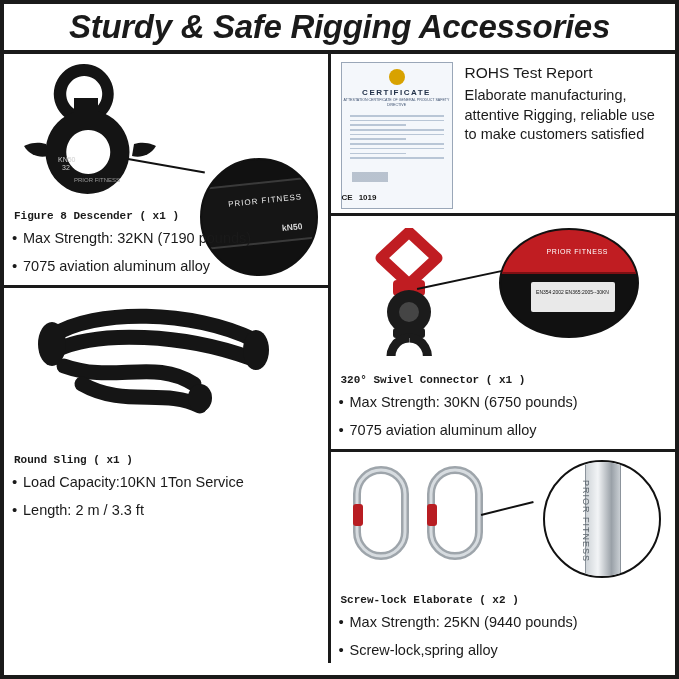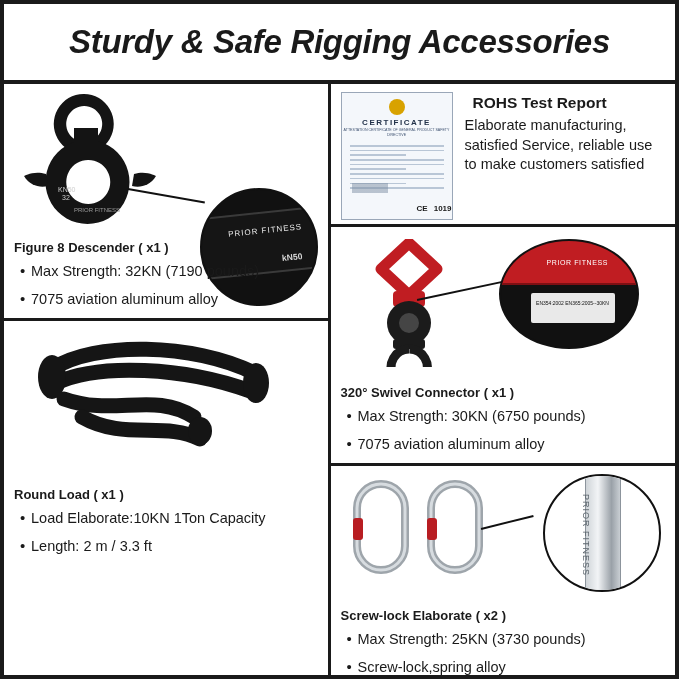--- a/index.html
+++ b/index.html
@@ -12,21 +12,21 @@
   }
   .page {
     position: relative;
     width: 679px; height: 679px;
     border: 4px solid #1a1a1a;
     background: #fff;
     overflow: hidden;
   }
   
   .header {
-    height: 80px;
+    height: 50px;
     border-bottom: 4px solid #1a1a1a;
     display: flex;
     align-items: center;
     justify-content: center;
     background: #fff;
   }
   .header h1 {
     margin: 0;
     font-size: 33px;
     font-weight: bold;
@@ -51,27 +51,28 @@
     flex-direction: column;
   }
   .cell {
     padding: 0;
     position: relative;
   }
   .divider-h { border-bottom: 3px solid #1a1a1a; }
 
   
   .title {
-    font-size: 13px;
+    font-size: 11px;
     font-weight: bold;
     margin: 6px 0 7px 10px;
+    font-family: Liberation Mono, monospace;
   }
   ul.bullets {
     margin: 0 0 6px 0;
-    padding: 0 8px 0 16px;
+    padding: 0 8px 0 8px;
     list-style: none;
   }
   ul.bullets li {
     font-size: 14.5px;
     line-height: 1.32;
     margin-bottom: 9px;
     position: relative;
     padding-left: 11px;
   }
   ul.bullets li:before {
@@ -124,21 +125,21 @@
   .leadline {
     position: absolute;
     background: #111;
     height: 1.5px;
     transform-origin: left center;
   }
 
   
   .cert-row { display: flex; padding: 8px 8px 4px 10px; }
   .cert-img {
-    width: 112px; height: 128px;
+    width: 112px; height: 147px;
     border: 1px solid #9aa7b8;
     background: #f4f7fb;
     position: relative;
     flex: none;
   }
   .cert-img .seal {
     position: absolute; left: 47px; top: 6px;
     width: 16px; height: 16px; border-radius: 50%;
     background: #d8a200;
   }
@@ -161,26 +162,26 @@
   }
   .cert-img .lines i.short { width: 60%; }
   .cert-img .sign {
     position: absolute; bottom: 26px; left: 10px;
     width: 36px; height: 10px;
     background: linear-gradient(90deg,#7d8ea3 0 100%);
     opacity: .5;
   }
   .cert-img .marks {
     position: absolute; bottom: 6px; left: 0; right: 0;
-    display: flex; justify-content: flex-end; gap: 6px;
+    display: flex; justify-content: flex-start; gap: 6px;
     font-size: 8px; font-weight: bold; color: #1a1a1a; margin-top: 44px;
   }
   .cert-text { padding-left: 12px; padding-top: 2px; }
   .cert-text h3 {
-    margin: 0 0 4px 8px; font-size: 15.5px; font-weight: bold;
+    margin: 0 0 4px 0; font-size: 15.5px; font-weight: normal;
   }
   .cert-text p {
     margin: 0; font-size: 14.5px; line-height: 1.35;
   }
 
   
   .swivel-wrap { height: 152px; position: relative; }
   .swivel-art { position: absolute; left: 32px; top: 12px; }
   .swivel-callout {
     position: absolute; left: 168px; top: 12px;
@@ -284,23 +285,23 @@
               <path d="M78 96 C 120 120, 160 100, 196 118"></path>
             </g>
             <g fill="#151515">
               <ellipse cx="48" cy="56" rx="14" ry="22"></ellipse>
               <ellipse cx="252" cy="62" rx="13" ry="20"></ellipse>
               <ellipse cx="196" cy="110" rx="12" ry="14"></ellipse>
             </g>
           </svg>
         </div>
 
-        <div class="title">Round Load  ( x1 )</div>
+        <div class="title">Round Sling  ( x1 )</div>
         <ul class="bullets">
-          <li>Load Elaborate:10KN 1Ton Capacity</li>
+          <li>Load Capacity:10KN 1Ton Service</li>
           <li>Length: 2 m / 3.3 ft</li>
         </ul>
       </div>
     </div>
 
     <div class="col-right">
 
       <div class="cell divider-h">
         <div class="cert-row">
           <div class="cert-img">
@@ -321,21 +322,21 @@
                 <i></i>
             </div>
             <div class="sign"></div>
             <div class="marks">
               <span>CE</span>
               <span>1019</span>
             </div>
           </div>
           <div class="cert-text">
             <h3>ROHS Test Report</h3>
-            <p>Elaborate manufacturing, satisfied Service, reliable use to make customers satisfied</p>
+            <p>Elaborate manufacturing, attentive Rigging, reliable use to make customers satisfied</p>
           </div>
         </div>
       </div>
 
       <div class="cell divider-h">
         <div class="swivel-wrap">
           <svg class="swivel-art" width="150" height="128" viewBox="0 0 150 128">
             <path d="M46 4 L74 30 L46 56 L18 30 Z" fill="none" stroke="#c01d22" stroke-width="11" stroke-linejoin="round"></path>
             <rect x="30" y="52" width="32" height="16" rx="4" fill="#c01d22"></rect>
             <circle cx="46" cy="84" r="22" fill="#1b1b1b"></circle>
@@ -381,19 +382,19 @@
           <div class="leadline" style="left:150px; top:62px; width:54px; transform:rotate(-14deg);"></div>
 
           <div class="cara-callout">
             <div class="shaft"></div>
             <div class="engrave">PRIOR FITNESS</div>
           </div>
         </div>
 
         <div class="title">Screw-lock Elaborate ( x2 )</div>
         <ul class="bullets">
-          <li>Max Strength: 25KN (3730 pounds)</li>
+          <li>Max Strength: 25KN (9440 pounds)</li>
           <li>Screw-lock,spring alloy</li>
         </ul>
       </div>
     </div>
   </div>
 </div>
 
 </body></html>

